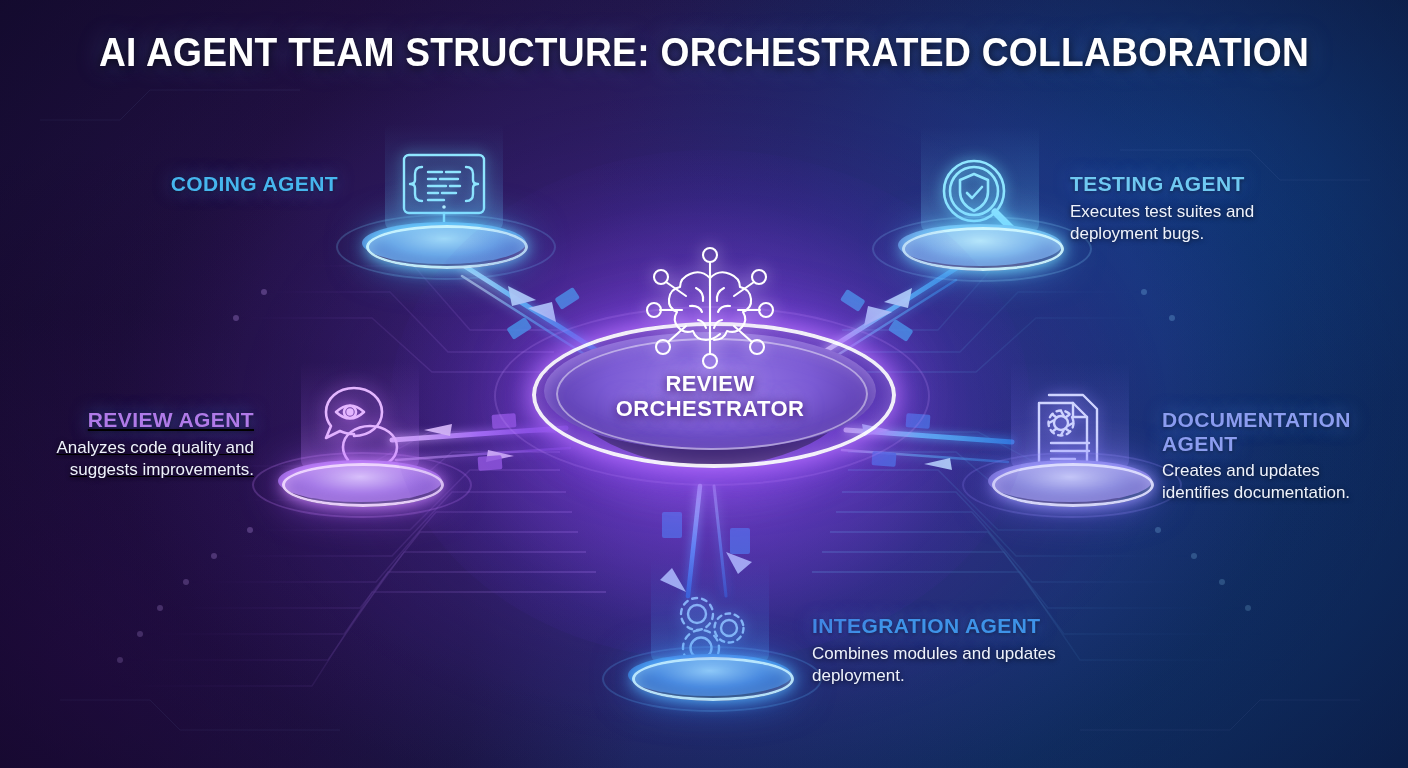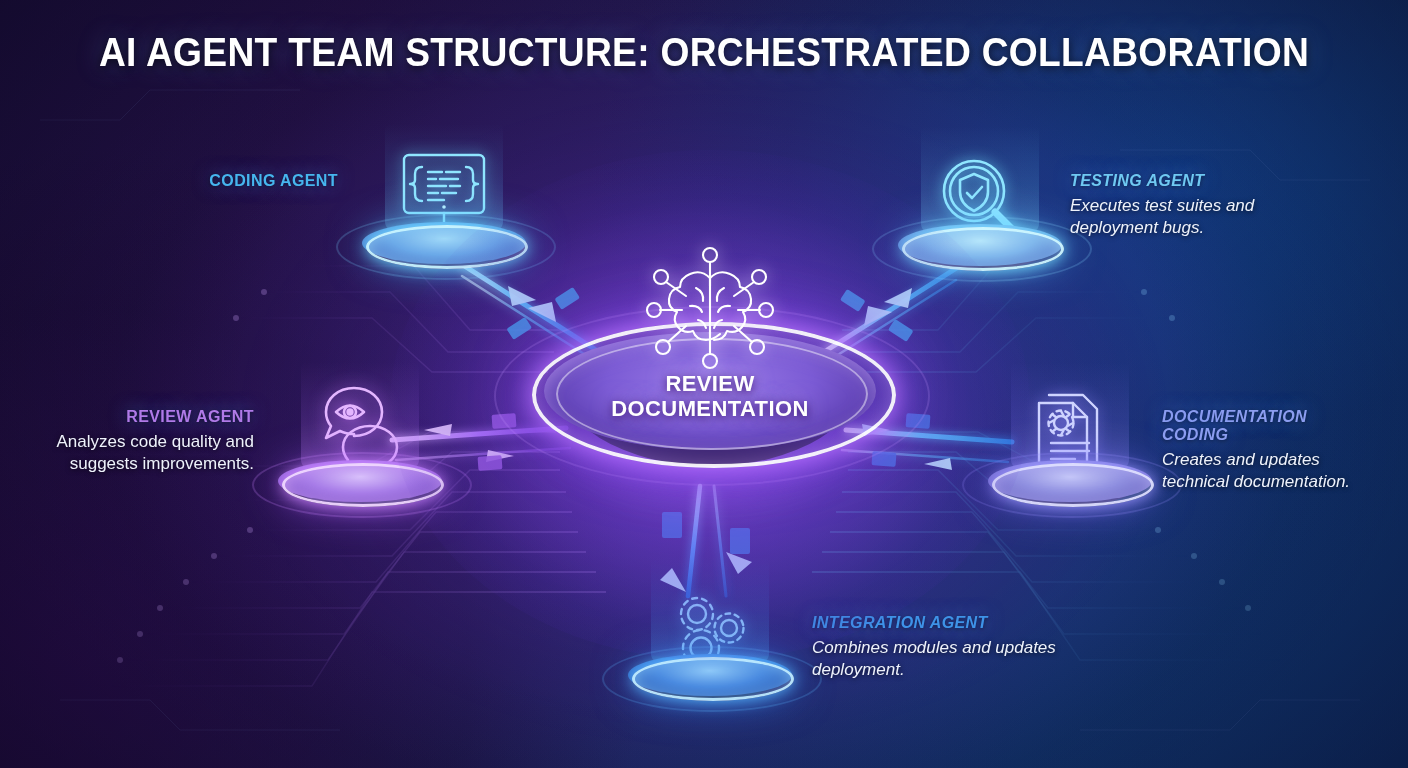--- a/index.html
+++ b/index.html
@@ -40,31 +40,31 @@
     color: #ffffff;
     font-stretch: condensed;
     transform: scaleX(0.93);
     text-shadow: 0 2px 10px rgba(0,0,0,.75), 0 0 26px rgba(120,180,255,.35);
     white-space: nowrap;
   }
 
   
   .block { position: absolute; }
   .block .hdr {
-    font-size: 16px; font-weight: bold;
+    font-size: 21px; font-weight: bold;
     letter-spacing: .4px;
     margin: 0 0 5px 0; line-height: 1.12;
     text-shadow: 0 0 18px rgba(90,150,255,.55), 0 1px 4px rgba(0,0,0,.6);
   }
   .block .desc {
     font-size: 17px; color: #eef2fb; line-height: 1.3;
     text-shadow: 0 1px 5px rgba(0,0,0,.7);
   }
   .ta-right { text-align: right; }
-  .ta-left  { text-align: left; font-style: italic; }
+  .ta-left  { text-align: left; }
 
   
   .node { position: absolute; }
   .beamCol {
     position: absolute; left: 50%; transform: translateX(-50%);
     bottom: 34px; width: 118px; height: 120px;
     border-radius: 6px 6px 50% 50%/6px 6px 22px 22px;
     pointer-events: none;
   }
   .podium {
@@ -387,21 +387,21 @@
       </svg>
     </div>
     <div class="podium">
       <div class="side" style="background: linear-gradient(180deg,#7b52cc 0%,#563a9c 55%,#3a286c 100%);"></div>
       <div class="top" style="background: radial-gradient(ellipse at 50% 40%, #d8c0fb 0%, #a77ce8 45%, #8459cc 78%, #6d47ae 100%);"></div>
       <div class="ring" style="box-shadow: 0 0 16px rgba(210,140,255,.95), 0 0 42px rgba(175,90,255,.75), inset 0 0 14px rgba(225,180,255,.6); border-color: rgba(240,215,255,.95);"></div>
       <div class="halo" style="border-color: rgba(200,130,255,.24);"></div>
     </div>
   </div>
 
-  <div class="block ta-right" style="left:28px; top:408px; width:226px;">
+  <div class="block ta-right" style="left:28px; top:408px; width:226px;text-decoration:underline;">
     <div class="hdr" style="color:#b07ae8;">REVIEW AGENT</div>
     <div class="desc">Analyzes code quality and suggests improvements.</div>
   </div>
 
   <div class="node" style="left:988px; top:358px; width:164px; height:158px;">
     <div class="beamCol" style="background: linear-gradient(180deg, rgba(130,120,255,0) 0%, rgba(130,120,255,.14) 45%, rgba(160,150,255,.30) 100%);"></div>
     <div class="iconWrap">
       <svg width="98" height="94" viewBox="0 0 98 94">
         <g fill="none" stroke="#cfd4ff" stroke-width="2.4" stroke-linecap="round" stroke-linejoin="round" style="filter: drop-shadow(0 0 7px rgba(150,140,255,.95));">
           <path d="M18 16 h34 l14 14 v52 h-48 z"></path>
@@ -417,22 +417,22 @@
     </div>
     <div class="podium">
       <div class="side" style="background: linear-gradient(180deg,#5b52c4 0%,#413a94 55%,#2c2768 100%);"></div>
       <div class="top" style="background: radial-gradient(ellipse at 50% 40%, #c4c6f8 0%, #8f8fe0 45%, #6f6bc6 78%, #5a57a8 100%);"></div>
       <div class="ring" style="box-shadow: 0 0 16px rgba(160,155,255,.95), 0 0 42px rgba(120,110,255,.7), inset 0 0 14px rgba(200,195,255,.6); border-color: rgba(222,222,255,.95);"></div>
       <div class="halo" style="border-color: rgba(150,140,255,.22);"></div>
     </div>
   </div>
 
   <div class="block ta-left" style="left:1162px; top:408px; width:208px;">
-    <div class="hdr" style="color:#8c9df0;">DOCUMENTATION CODING</div>
-    <div class="desc" style="width:212px;">Creates and updates technical documentation.</div>
+    <div class="hdr" style="color:#8c9df0;">DOCUMENTATION AGENT</div>
+    <div class="desc" style="width:212px;">Creates and updates identifies documentation.</div>
   </div>
 
   <div class="node" style="left:628px; top:562px; width:164px; height:148px;">
     <div class="beamCol" style="background: linear-gradient(180deg, rgba(60,150,255,0) 0%, rgba(60,150,255,.13) 45%, rgba(90,180,255,.30) 100%);"></div>
     <div class="iconWrap" style="bottom:26px; height:96px;">
       <svg width="98" height="88" viewBox="0 0 98 88">
         <g fill="none" stroke="#8fd0ff" stroke-width="2.4" stroke-linecap="round" stroke-linejoin="round" style="filter: drop-shadow(0 0 7px rgba(90,180,255,.95));">
           <circle cx="36" cy="22" r="9"></circle>
           <circle cx="36" cy="22" r="16" stroke-dasharray="5 5"></circle>
           <circle cx="68" cy="36" r="8"></circle>
@@ -491,17 +491,17 @@
                    q5 8 -1 15 q-6 7 -15 4 q-3 9 -13 9"></path>
           <path d="M90 50 V106"></path>
           <path d="M76 60 q8 4 7 13 M70 78 q9 -1 12 6 M78 92 q6 1 8 8"></path>
           <path d="M104 60 q-8 4 -7 13 M110 78 q-9 -1 -12 6 M102 92 q-6 1 -8 8"></path>
         </g>
       </svg>
     </div>
 
     <div class="hubLabel">
       <span>REVIEW</span><br>
-      <span>DOCUMENTATION</span>
+      <span>ORCHESTRATOR</span>
     </div>
   </div>
 
 </div>
 
 </body></html>

